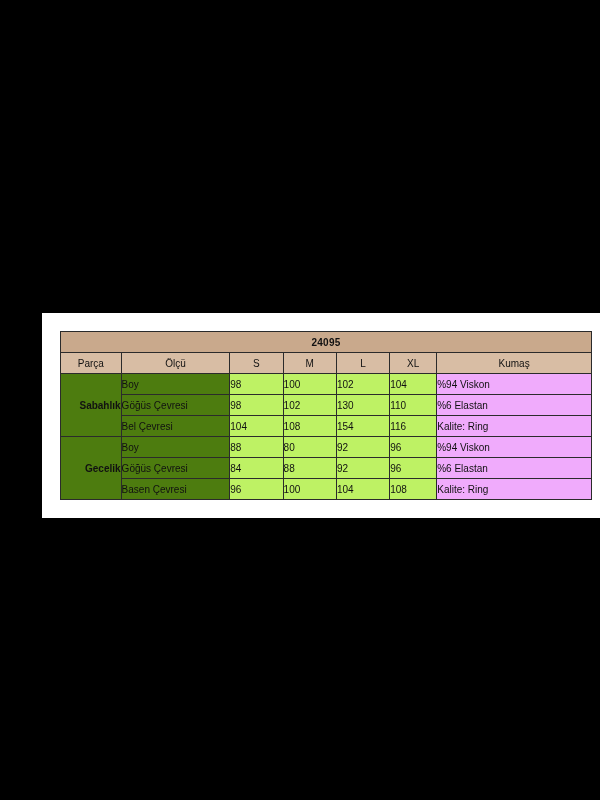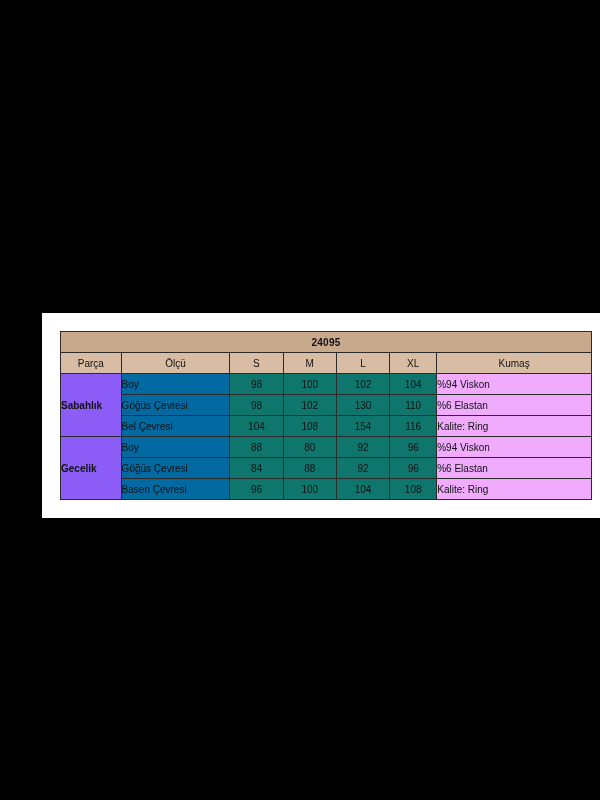--- a/index.html
+++ b/index.html
@@ -49,35 +49,35 @@
     letter-spacing: 0.2px;
     height: 21px;
   }
   .head-cell {
     background: #d8bda4;
     text-align: center;
     font-weight: normal;
     font-size: 10px;
   }
   .group-cell {
-    background: #8b5cf6;
-    text-align: left;
+    background: #4d7c0f;
+    text-align: right;
     font-weight: bold;
     font-size: 11px;
   }
   .label-cell {
     text-align: left;
     padding-left: 6px;
     font-size: 10px;
-    background: #0369a1;
+    background: #4d7c0f;
   }
   .num-cell {
-    text-align: center;
+    text-align: left;
     font-size: 10px;
-    background: #0f766e;
+    background: #bef264;
   }
   .fabric-cell {
     text-align: left;
     padding-left: 6px;
     font-size: 10px;
     background: #f0abfc;
   }
   
   col.c-parca { width: 58px; }
   col.c-olcu  { width: 104px; }

